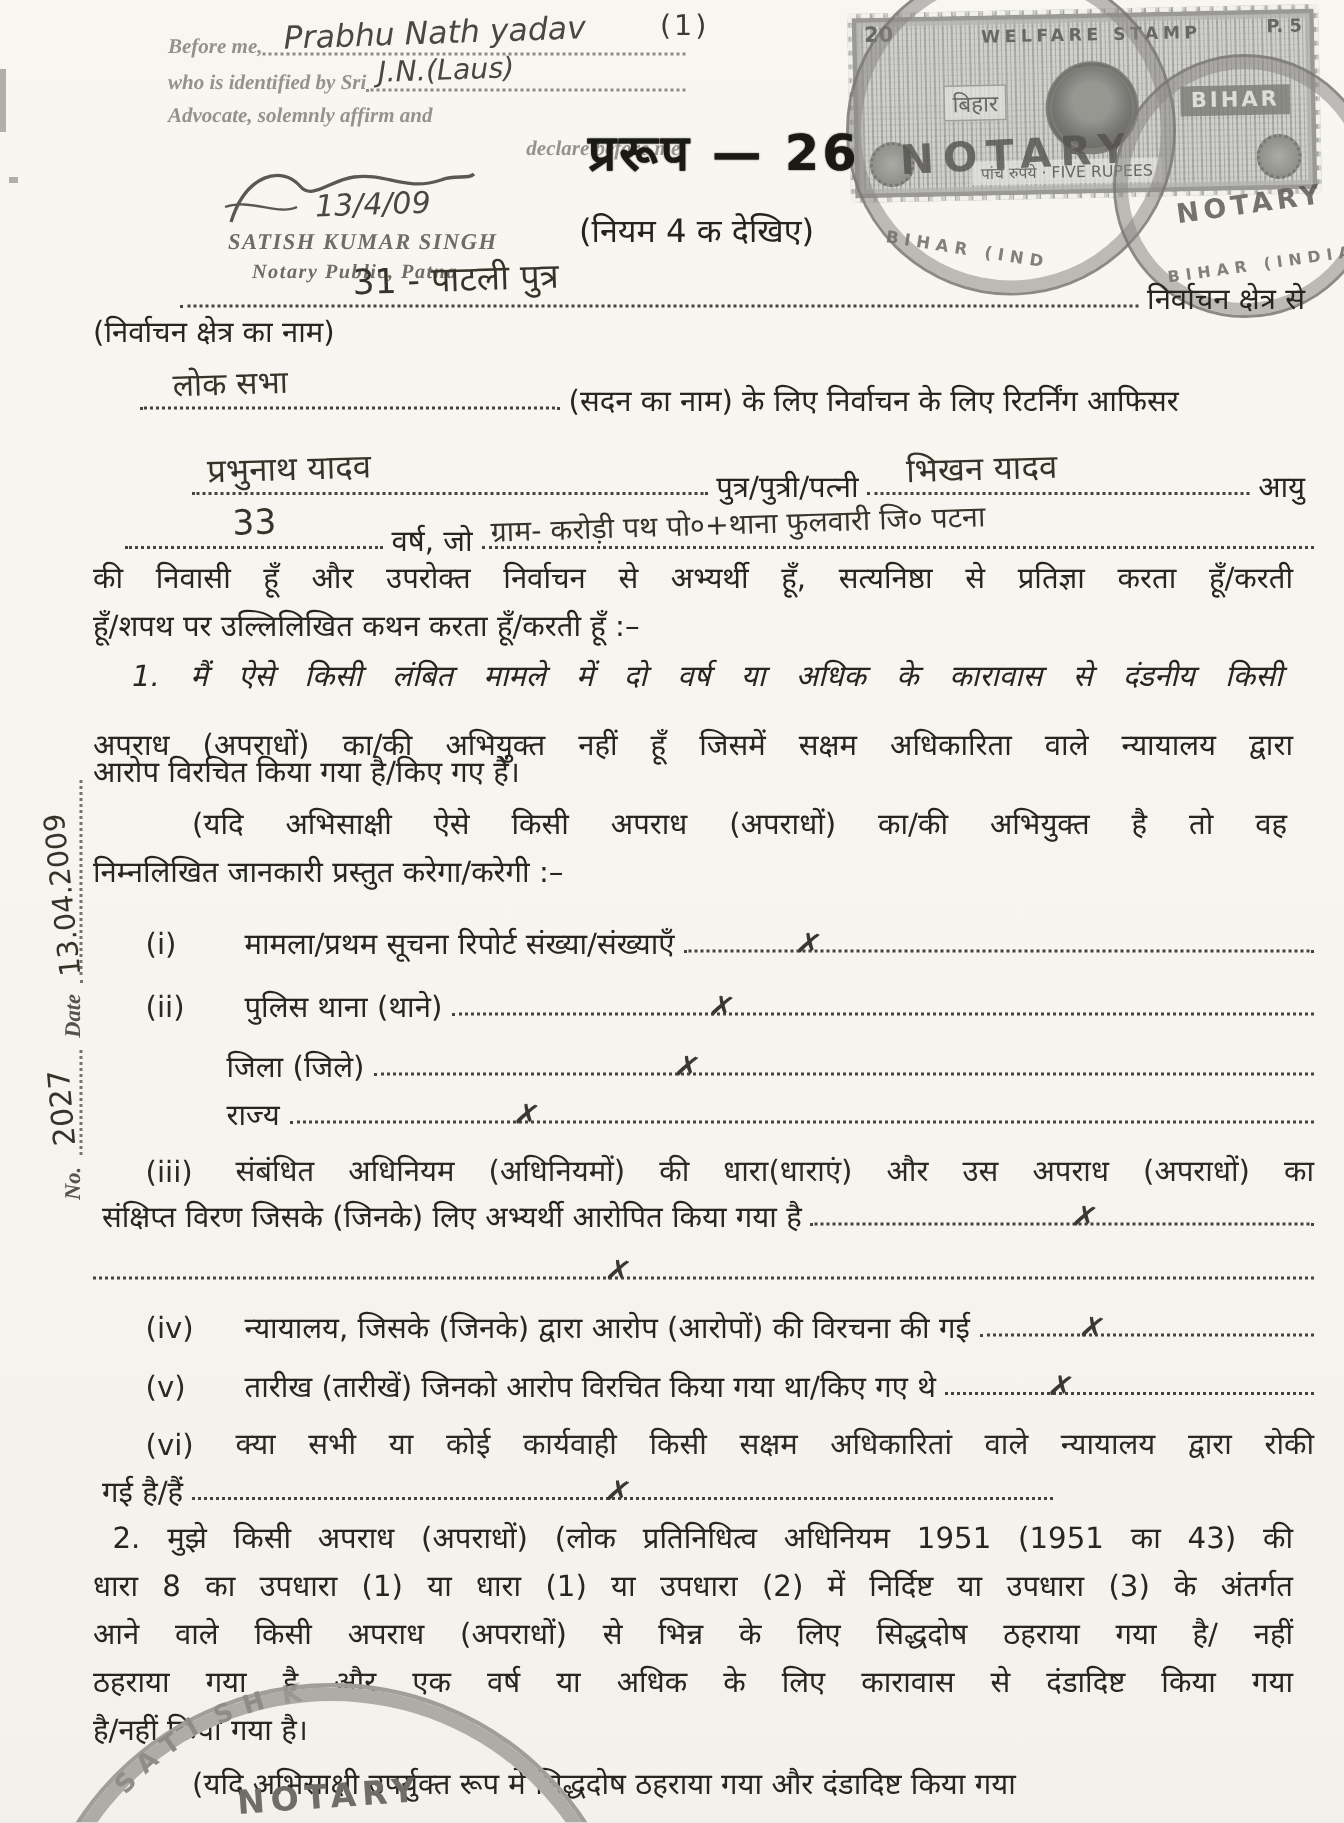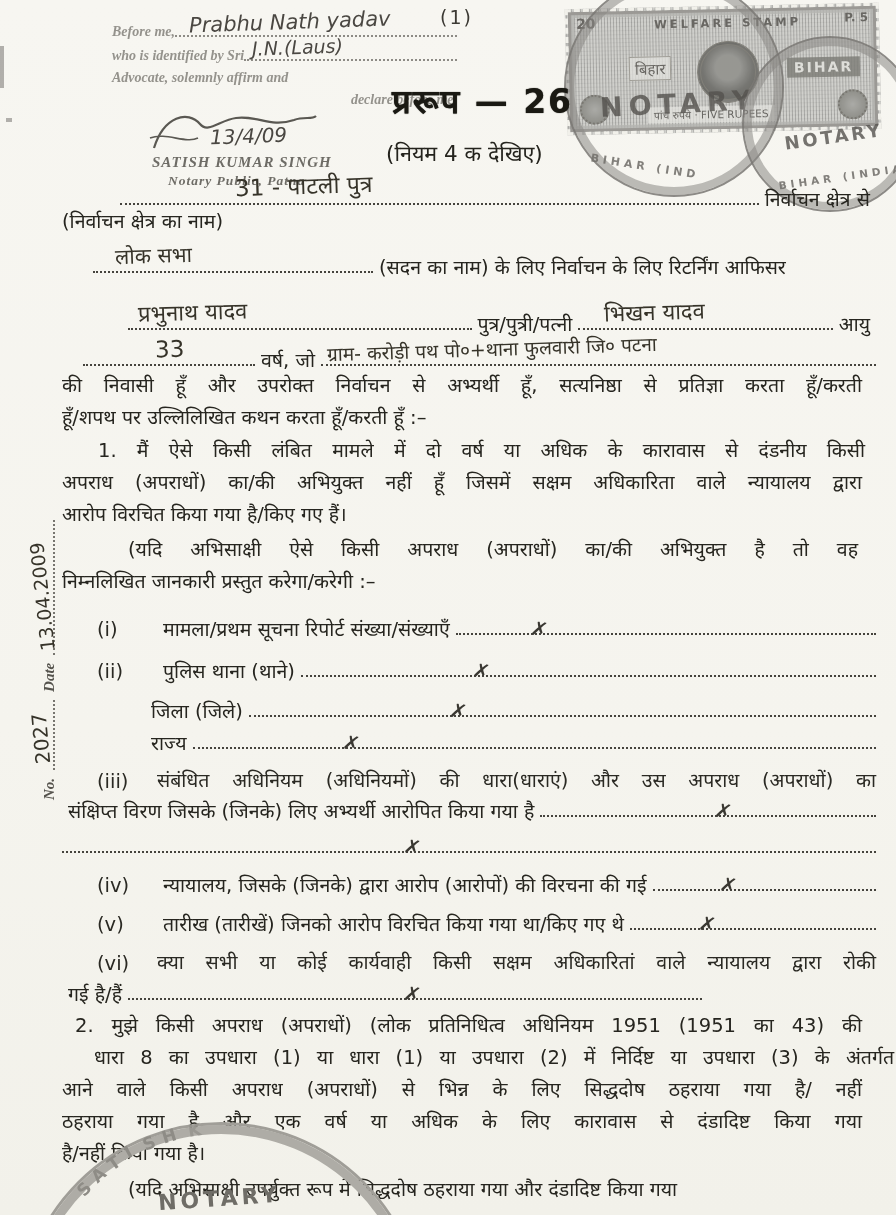--- a/index.html
+++ b/index.html
@@ -135,22 +135,22 @@
     </span>
     <span class="t">वर्ष, जो</span>
     <span class="dotfill">
       <span class="hw" style="left:1%;font-size:19px;">ग्राम- करोड़ी पथ पो०+थाना फुलवारी जि० पटना</span>
     </span>
   </div>
 
   <div class="abs t just" style="left:62px;top:372px;width:800px;">की निवासी हूँ और उपरोक्त निर्वाचन से अभ्यर्थी हूँ, सत्यनिष्ठा से प्रतिज्ञा करता हूँ/करती</div>
   <div class="abs t" style="left:62px;top:404px;">हूँ/शपथ पर  उल्लिलिखित कथन करता हूँ/करती हूँ :–</div>
 
-  <div class="abs t just" style="left:98px;top:437px;width:767px;">1.      मैं ऐसे किसी लंबित मामले में दो वर्ष या अधिक के कारावास से दंडनीय किसी</div>
-  <div class="abs t just" style="left:62px;top:469px;width:800px;">अपराध (अपराधों) का/की अभियुक्त नहीं हूँ जिसमें सक्षम अधिकारिता वाले न्यायालय द्वारा</div>
+  <div class="abs t just" style="left:88px;top:437px;width:767px;font-style:italic;">1.      मैं ऐसे किसी लंबित मामले में दो वर्ष या अधिक के कारावास से दंडनीय किसी</div>
+  <div class="abs t just" style="left:62px;top:483px;width:800px;">अपराध (अपराधों) का/की अभियुक्त नहीं हूँ जिसमें सक्षम अधिकारिता वाले न्यायालय द्वारा</div>
   <div class="abs t" style="left:62px;top:501px;">आरोप विरचित किया गया है/किए गए हैं।</div>
   <div class="abs t just" style="left:128px;top:536px;width:730px;">(यदि अभिसाक्षी ऐसे किसी अपराध (अपराधों) का/की अभियुक्त है तो वह</div>
   <div class="abs t" style="left:62px;top:568px;">निम्नलिखित जानकारी प्रस्तुत करेगा/करेगी :–</div>
 
   <div class="row" style="left:95px;top:610px;width:781px;">
     <span class="num">(i)</span>
     <span class="t">मामला/प्रथम सूचना रिपोर्ट संख्या/संख्याएँ</span>
     <span class="dotfill">
       <span class="xm" style="left:18%;">✗</span>
     </span>
@@ -213,21 +213,21 @@
     <span class="jtext">क्या सभी या कोई कार्यवाही किसी सक्षम अधिकारितां वाले न्यायालय द्वारा रोकी</span>
   </div>
   <div class="row" style="left:62px;top:975px;width:640px;">
     <span class="t">गई है/हैं</span>
     <span class="dotfill">
       <span class="xm" style="left:48%;">✗</span>
     </span>
   </div>
 
   <div class="abs t just" style="left:75px;top:1012px;width:787px;">2. मुझे किसी अपराध (अपराधों) (लोक प्रतिनिधित्व अधिनियम 1951 (1951 का 43) की</div>
-  <div class="abs t just" style="left:62px;top:1044px;width:800px;margin-left:32px;">धारा 8 का उपधारा (1) या धारा (1) या उपधारा (2) में निर्दिष्ट या उपधारा (3) के अंतर्गत</div>
+  <div class="abs t just" style="left:62px;top:1044px;width:800px;">धारा 8 का उपधारा (1) या धारा (1) या उपधारा (2) में निर्दिष्ट या उपधारा (3) के अंतर्गत</div>
   <div class="abs t just" style="left:62px;top:1108px;width:800px;">ठहराया गया है और एक वर्ष या अधिक के लिए कारावास से दंडादिष्ट किया गया</div>
   <div class="abs t just" style="left:62px;top:1076px;width:800px;">आने वाले किसी अपराध (अपराधों) से भिन्न के लिए सिद्धदोष ठहराया गया है/ नहीं</div>
   <div class="abs t" style="left:62px;top:1140px;text-align:center;">है/नहीं किया गया है।</div>
   <div class="abs t" style="left:128px;top:1176px;">(यदि अभिसाक्षी उपर्युक्त रूप में सिद्धदोष ठहराया गया और दंडादिष्ट किया गया</div>
 
   <div class="abs" style="left:-105px;top:637px;width:300px;height:26px;transform:rotate(-90deg);display:flex;align-items:flex-end;gap:8px;">
     <span class="mn-label">No.</span>
     <span class="mn-dots" style="width:70px;">
       <span class="hw" style="left:6px;bottom:0;font-size:20px;transform:rotate(-5deg);">2027</span>
     </span>

